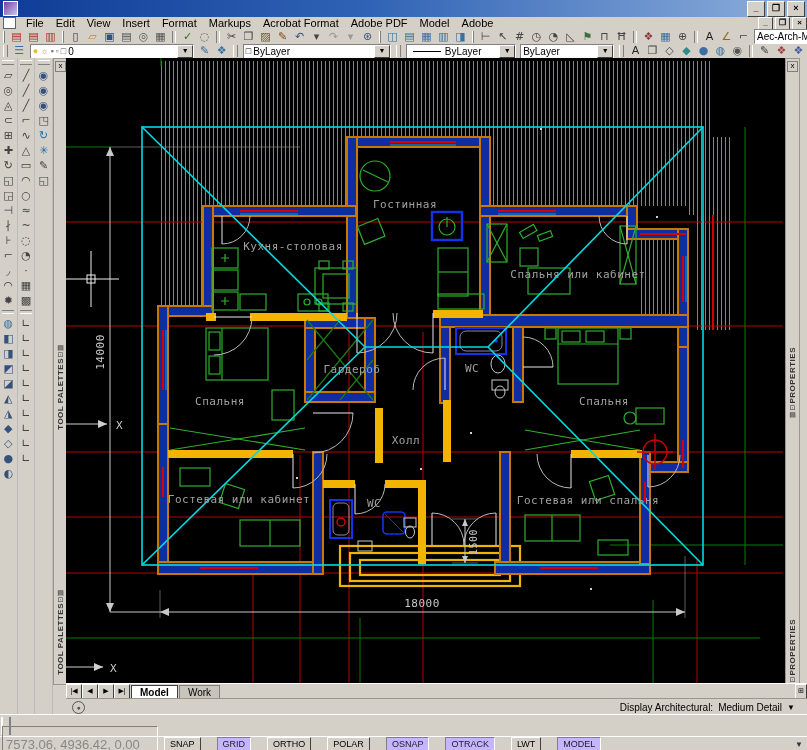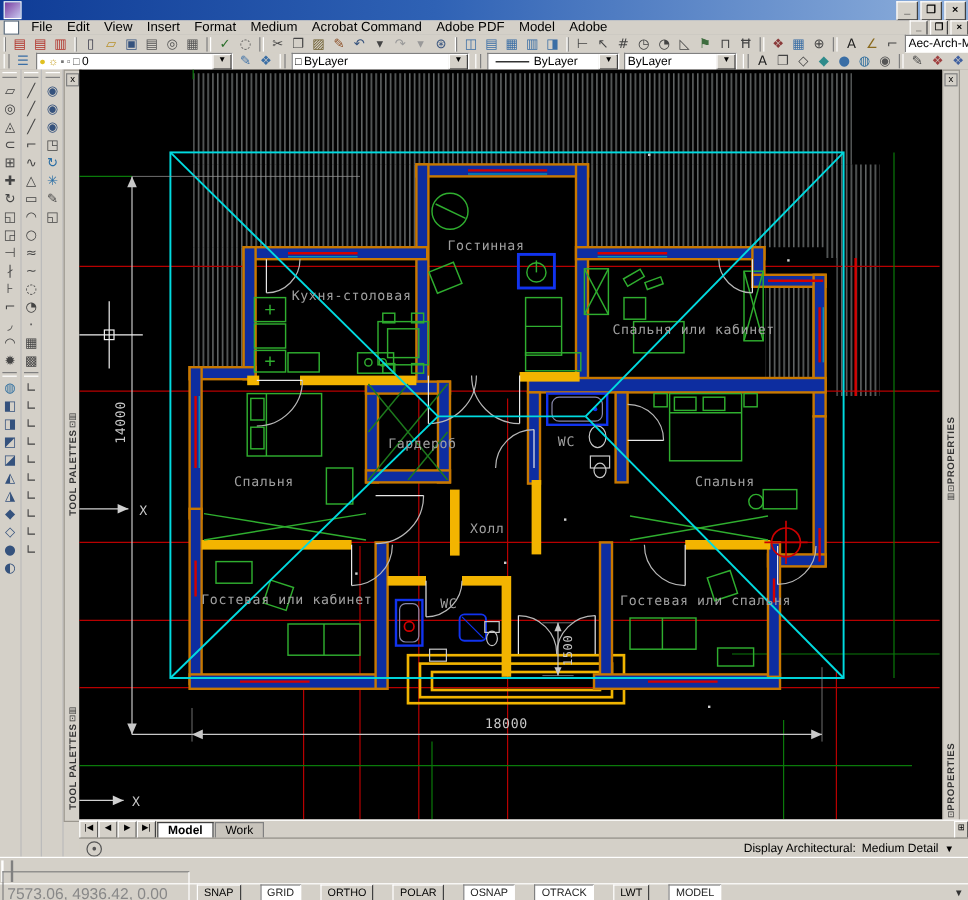--- a/index.html
+++ b/index.html
@@ -73,21 +73,21 @@
   .cmdgrip{width:6px;border-left:2px solid #fff;border-right:2px solid #808080;margin:2px 1px}
   .cmdbox{flex:1;background:#fff;border:1px solid;border-color:#808080 #fff #fff #808080;
     font-family:"DejaVu Sans Mono",monospace;font-size:11px;padding:1px 2px;margin:1px 6px 2px 0}
   .statusbar{position:absolute;left:0;top:736px;width:807px;height:14px;background:#d4d0c8;
     display:flex;align-items:center;border-top:1px solid #fff}
   .coords{width:148px;height:11px;border:1px solid;border-color:#808080 #fff #fff #808080;
     margin-left:2px;font-size:13px;color:#888;padding:12px 3px;line-height:11px}
   .sbtns{display:flex;margin-left:6px;gap:16px}
   .sbtn{padding:0 5px;height:12px;line-height:12px;font-size:9px;background:#d4d0c8;
     border:1px solid;border-color:#fff #404040 #404040 #fff}
-  .sbtn.down{border-color:#808080 #fff #fff #808080;background:#ffffff;color:#222}
+  .sbtn.down{border-color:#808080 #fff #fff #808080;background:#c4b5fd;color:#222}
   .sbarrow{margin-left:auto;padding-right:4px;font-size:8px;color:#333}
 </style>
 </head>
 <body>
 
 <div class="titlebar">
   <span class="appicon"></span>
   <span class="winbtns">
     <span class="wbtn">_</span>
     <span class="wbtn">❐</span>
@@ -96,22 +96,22 @@
 </div>
 
 <div class="menubar">
   <span class="docicon"></span>
   <span class="menu-items">
       <span class="mitem">File</span>
       <span class="mitem">Edit</span>
       <span class="mitem">View</span>
       <span class="mitem">Insert</span>
       <span class="mitem">Format</span>
-      <span class="mitem">Medium</span>
-      <span class="mitem">Acrobat Command</span>
+      <span class="mitem">Markups</span>
+      <span class="mitem">Acrobat Format</span>
       <span class="mitem">Adobe PDF</span>
       <span class="mitem">Model</span>
       <span class="mitem">Adobe</span>
     </span>
   <span class="winbtns small">
     <span class="wbtn">_</span>
     <span class="wbtn">❐</span>
     <span class="wbtn">×</span>
   </span>
 </div>

